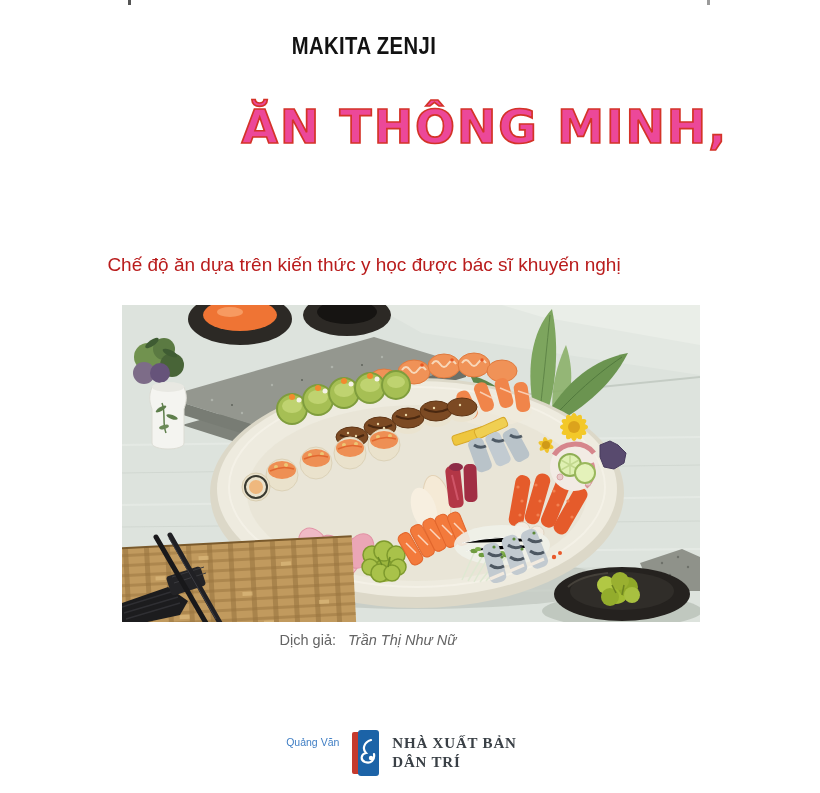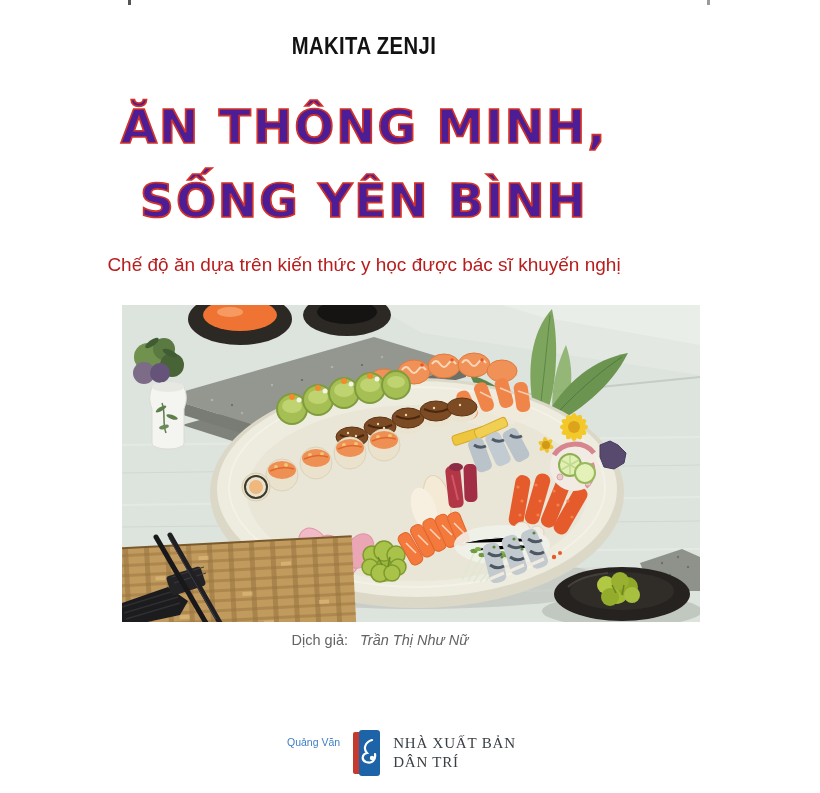--- a/index.html
+++ b/index.html
@@ -3,51 +3,50 @@
 <meta charset="utf-8">
 <style>
   html,body{margin:0;padding:0;background:#ffffff;}
   .canvas{position:relative;width:728px;height:793px;background:#ffffff;overflow:hidden;
           font-family:"Liberation Sans", sans-serif;}
   .tick{position:absolute;top:0;width:3px;height:5px;background:#555;}
   .tick.right{background:#9a9a9a;}
   .author{position:absolute;top:33px;left:0;width:100%;text-align:center;
           font-size:23px;font-weight:bold;color:#121212;letter-spacing:.5px;
           transform:scaleX(.88);font-family:"Liberation Sans", sans-serif;}
-  .title{position:absolute;top:90px;left:0;width:100%;text-align:center;
-         color:#4c1d95;font-family:"DejaVu Sans", sans-serif;font-weight:bold;}
+  .title{position:absolute;top:90px;left:0;width:100%;text-align:right;
+         color:#ec4899;font-family:"DejaVu Sans", sans-serif;font-weight:bold;}
   .title .line{font-size:47px;line-height:74px;letter-spacing:2px;
                -webkit-text-stroke:1.7px #d43328;}
   .subtitle{position:absolute;top:254px;left:0;width:100%;text-align:center;
             font-size:19px;color:#b91c1c;}
   .photo{position:absolute;left:122px;top:305px;width:578px;height:317px;overflow:hidden;}
-  .translator{position:absolute;top:632px;left:16px;width:100%;text-align:center;
+  .translator{position:absolute;top:632px;left:4px;width:100%;text-align:center;
               font-size:14.5px;color:#646464;}
   .translator .name{font-style:italic;}
   .logos{position:absolute;top:722px;left:0;width:100%;display:flex;
          justify-content:center;align-items:flex-start;gap:13px;transform:translateX(37px);}
   .qv{display:flex;align-items:center;width:54px;}
   .qv-label{font-size:10.5px;color:#3f7ec4;margin-top:1px;white-space:nowrap;}
   .bookicon{margin-top:8px;}
-  .pub{margin-top:12px;font-family:"Liberation Serif", serif;font-weight:normal;
+  .pub{margin-top:12px;font-family:"Liberation Serif", serif;font-weight:bold;
        font-size:15px;line-height:18.5px;letter-spacing:.8px;color:#3a4046;}
 </style>
 </head>
 <body>
 
 <div class="canvas">
 
   <div class="tick" style="left:128px"></div>
   <div class="tick right" style="left:707px"></div>
 
   <div class="author">MAKITA ZENJI</div>
 
   <div class="title">
     <div class="line">ĂN THÔNG MINH,</div>
-    <div class="line">SỐNG YÊN BÌNH</div>
   </div>
 
   <div class="subtitle">Chế độ ăn dựa trên kiến thức y học được bác sĩ khuyến nghị</div>
 
   <div class="photo">
     <svg width="578" height="317" viewBox="0 0 578 317">
 
       <g>
         <rect width="578" height="317" fill="#dde3dd"></rect>
         <polygon points="250,0 578,0 578,70 300,28" fill="#e3e8e2"></polygon>

